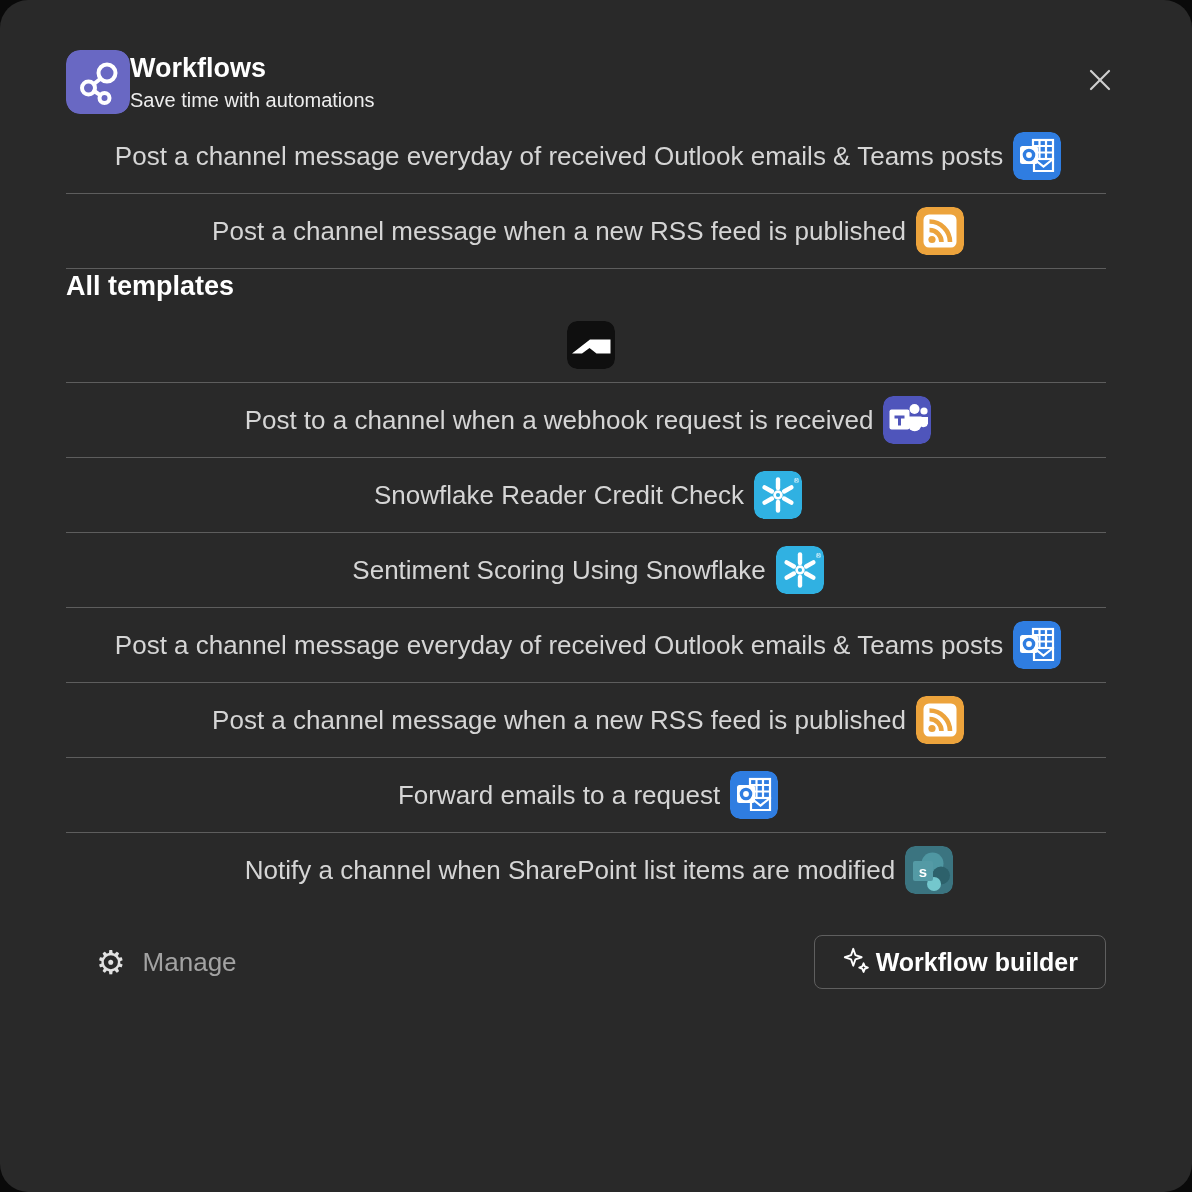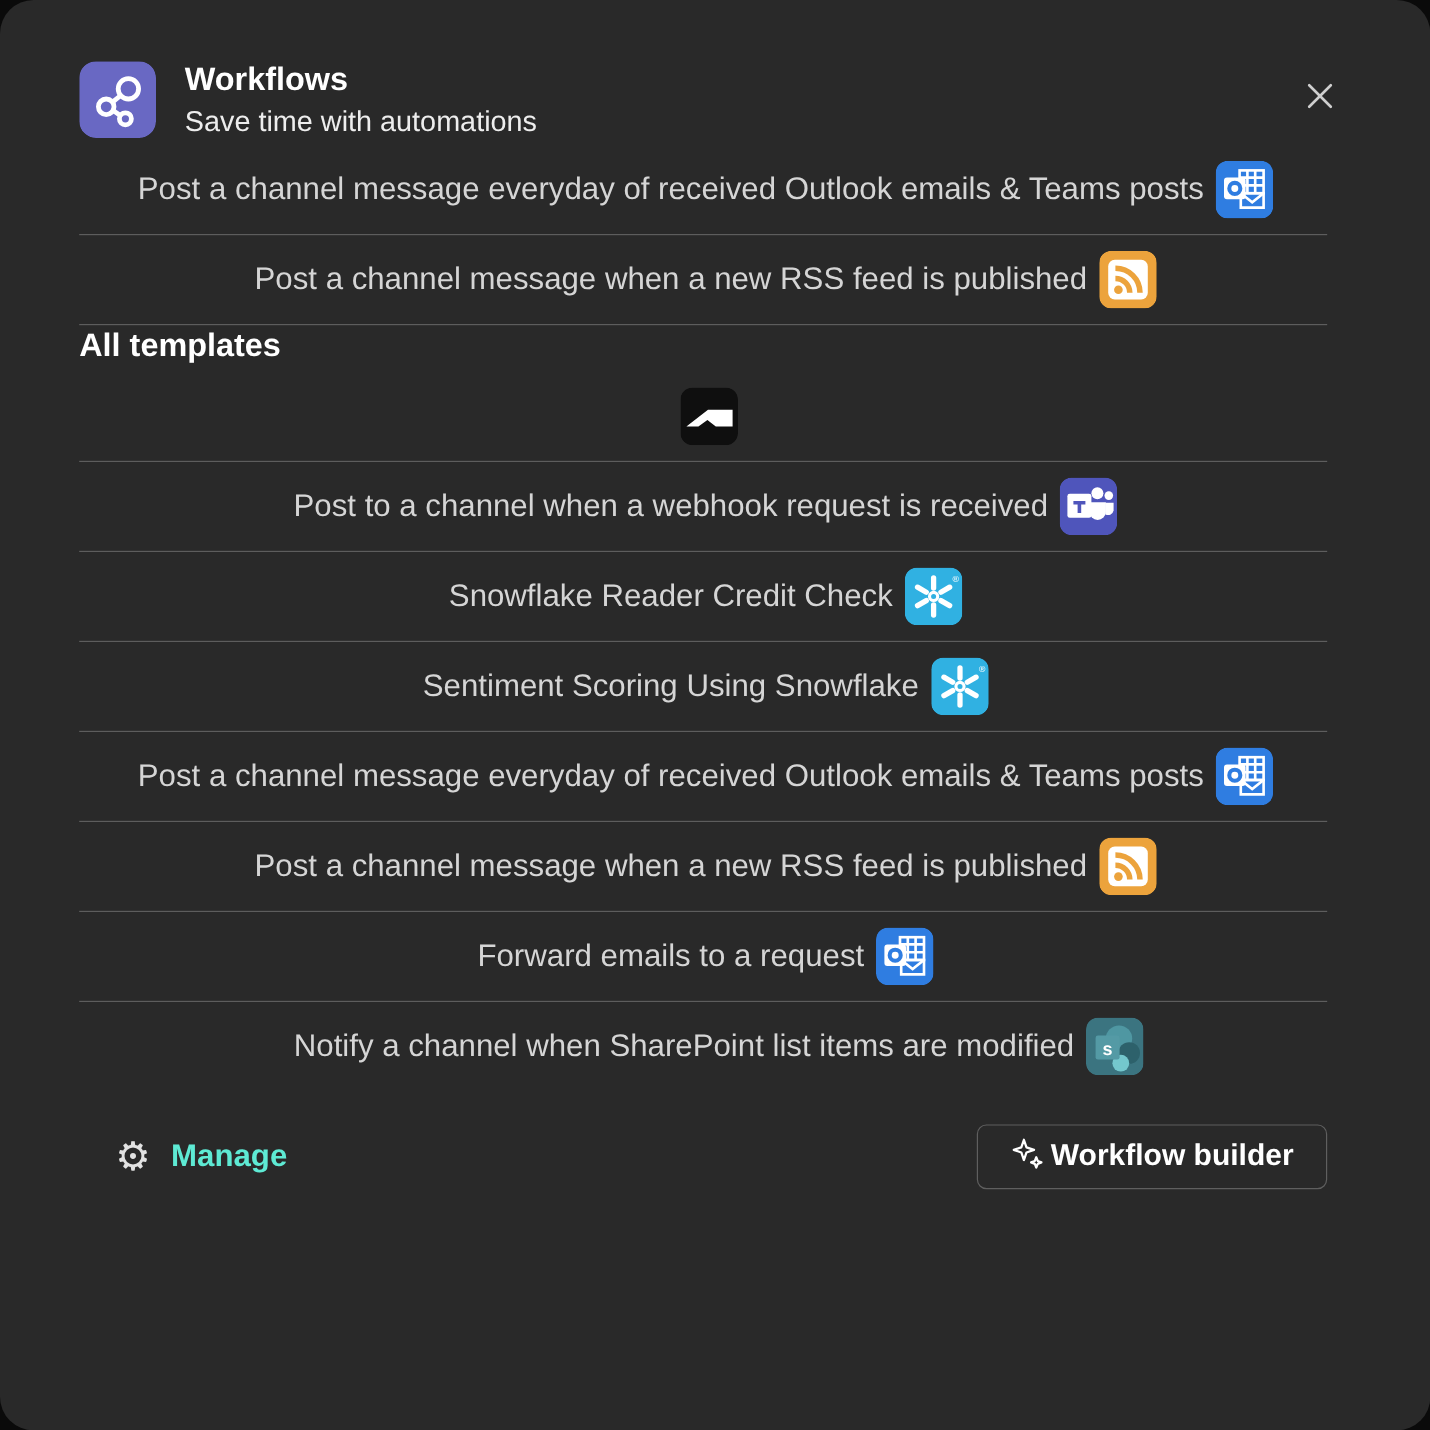--- a/index.html
+++ b/index.html
@@ -1,44 +1,44 @@
 <!DOCTYPE html>
 <html><head>
 <meta charset="utf-8">
 <style>
   html,body{margin:0;padding:0;background:#0a0a0a;}
   body{width:1192px;height:1192px;position:relative;overflow:hidden;
        font-family:"Liberation Sans","DejaVu Sans",sans-serif;}
   .dialog{position:absolute;inset:0;background:#292929;border-radius:28px;
           box-sizing:border-box;padding:50px 86px 0 66px;}
   
-  .hdr{display:flex;align-items:center;gap:24px;}
+  .hdr{display:flex;align-items:center;}
   .app-icon{width:64px;height:64px;flex:none;border-radius:14px;overflow:hidden;}
   .hdr-text{display:flex;flex-direction:column;}
   .title{font-size:27px;font-weight:700;color:#ffffff;line-height:1.25;}
-  .subtitle{font-size:24px;color:#ededed;margin-top:4px;}
+  .subtitle{font-size:20px;color:#ededed;margin-top:4px;}
   .close-btn{position:absolute;top:60px;right:70px;width:44px;height:44px;
              display:flex;align-items:center;justify-content:center;cursor:pointer;}
   
   .section-header{font-size:27px;font-weight:700;color:#ffffff;line-height:34px;}
   .section:nth-child(1) .section-header{margin-top:62px;}
   .section:nth-child(2) .section-header{}
   .section-list{margin-top:5px;}
   .row{display:flex;align-items:center;justify-content:center;height:74px;
        border-bottom:1.5px solid #5d5d5d;cursor:pointer;}
   .section:last-child .row:last-child{border-bottom:none;margin-left:22px;}
   .row-label{font-size:26px;color:#d5d5d5;padding-left:4px;white-space:nowrap;
              overflow:hidden;text-overflow:ellipsis;}
   .row-icon{width:48px;height:48px;flex:none;border-radius:10px;overflow:hidden;margin-left:10px;}
   .row-icon svg{display:block;}
   
   .footer{display:flex;align-items:center;justify-content:space-between;margin-top:28px;}
   .manage-btn{display:flex;align-items:center;gap:17px;margin-left:30px;cursor:pointer;}
   .gear{font-family:"DejaVu Sans",sans-serif;font-size:33px;color:#e2e2e2;line-height:1;}
-  .manage-label{font-size:26px;font-weight:700;color:#5eead4;}
+  .manage-label{font-size:26px;font-weight:400;color:#a3a3a3;}
   .builder-btn{display:flex;align-items:center;gap:4px;height:54px;padding:0 27px;
                border:1.5px solid #5f5f5f;border-radius:8px;background:transparent;
                cursor:pointer;}
   .builder-label{font-size:25px;font-weight:700;color:#ffffff;}
 </style>
 </head>
 <body>
 
 <main class="dialog">
 

